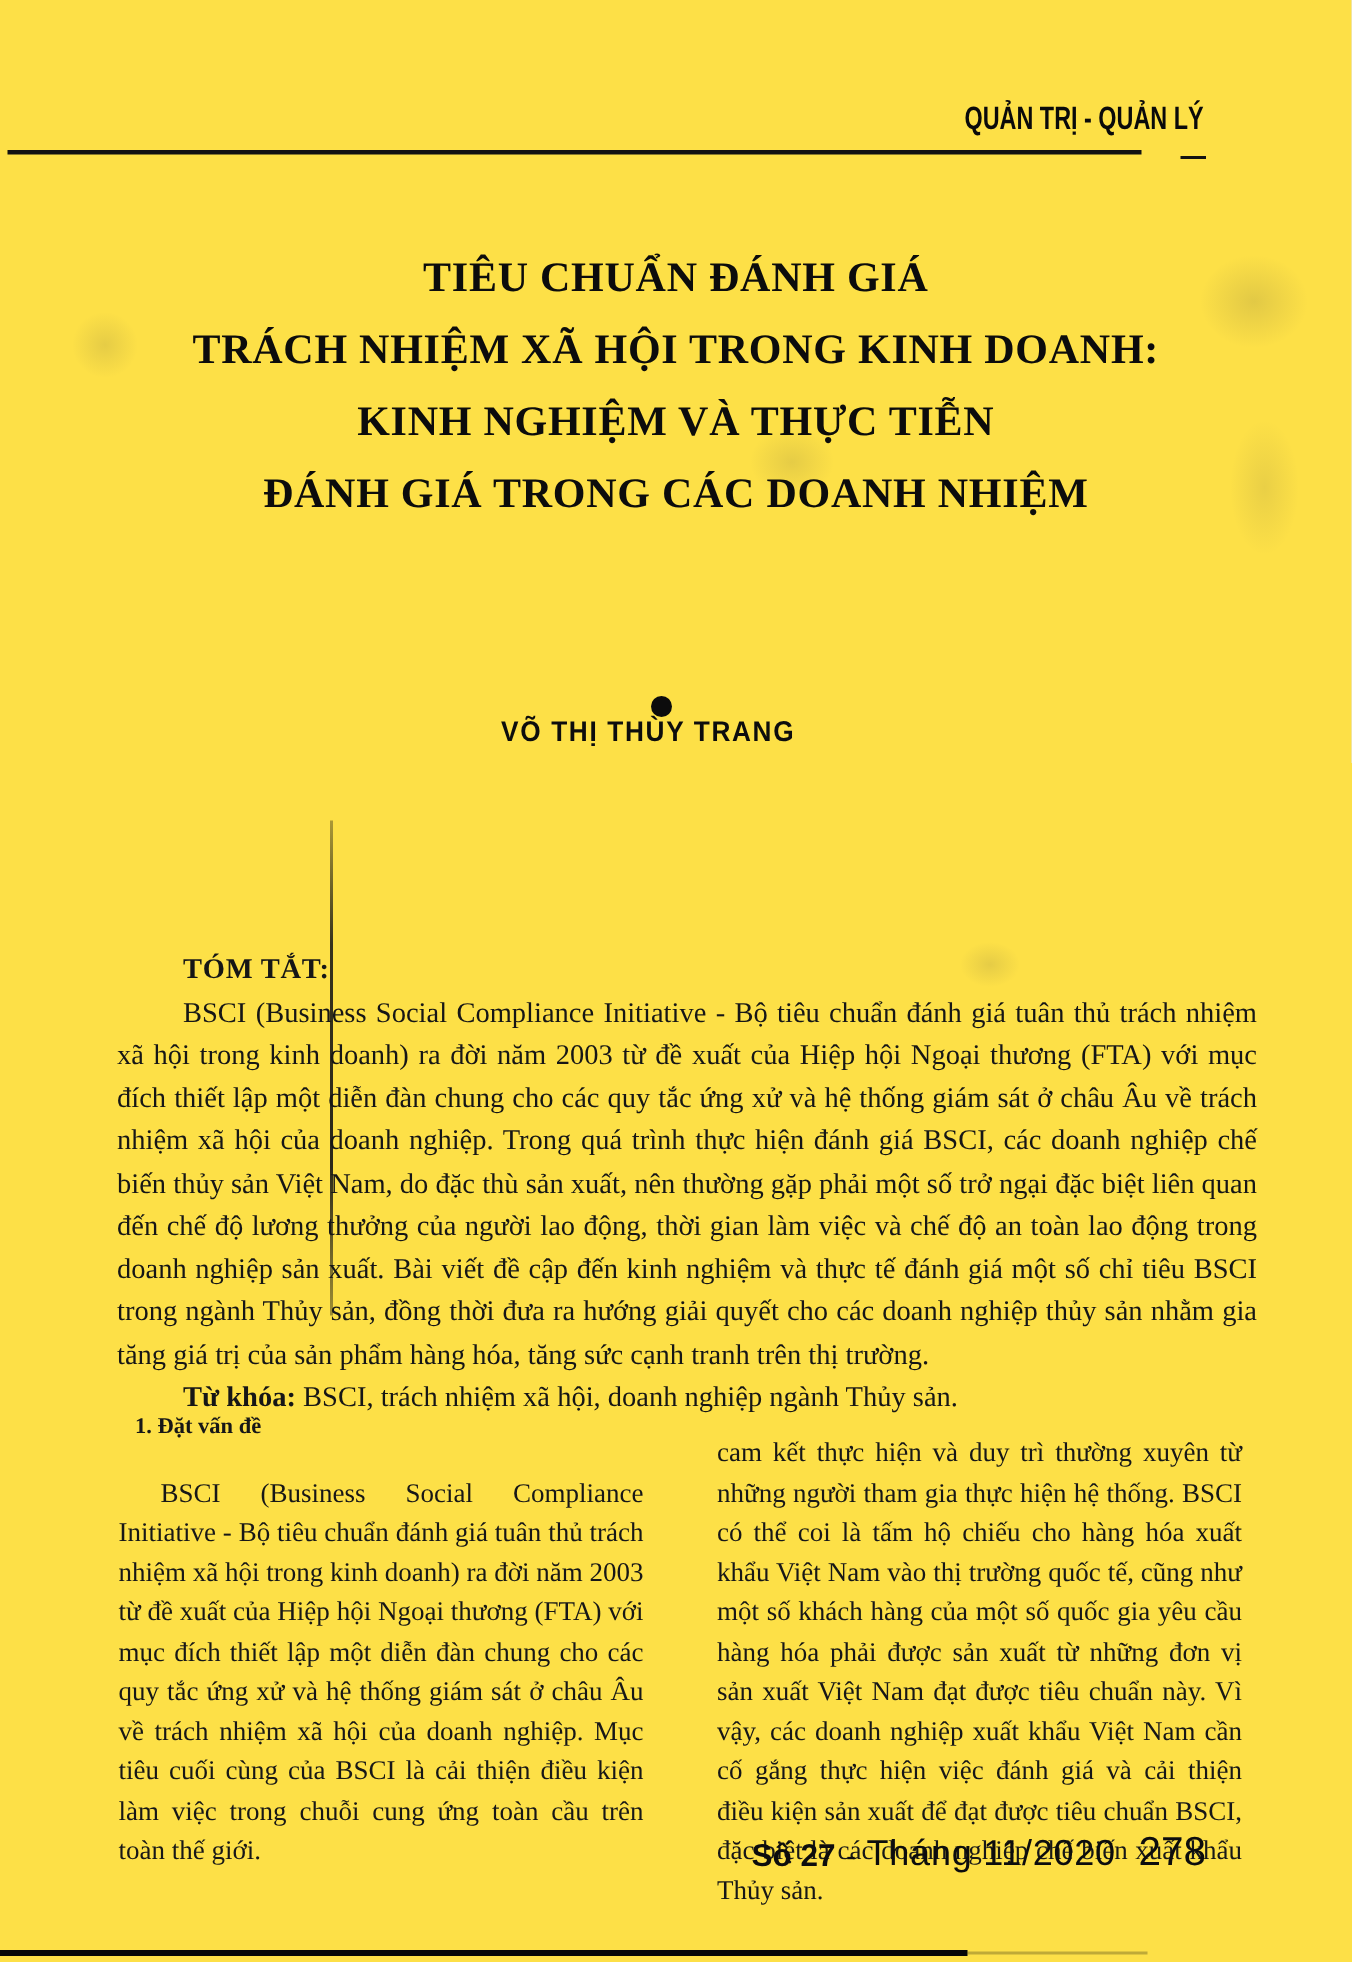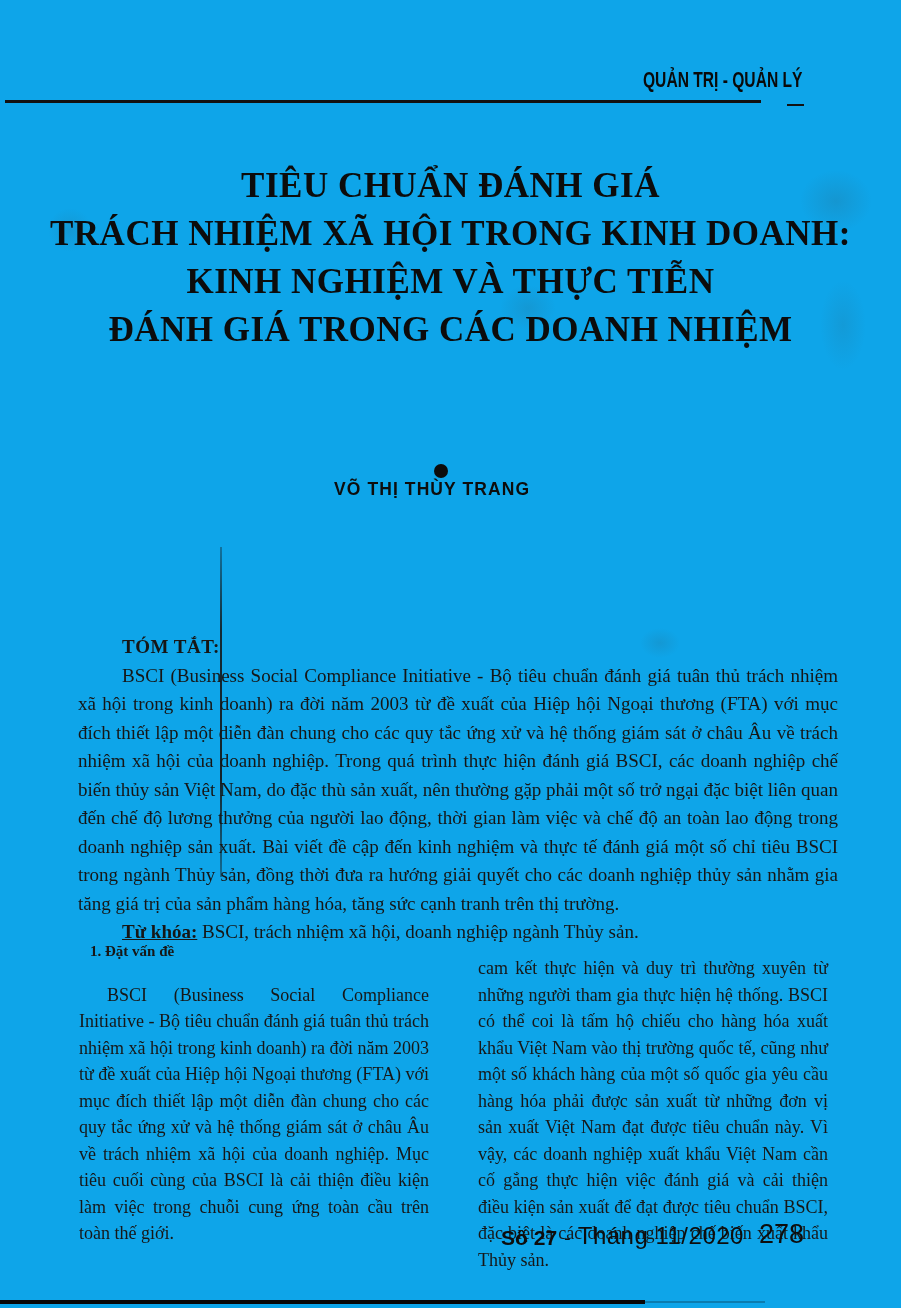--- a/index.html
+++ b/index.html
@@ -1,40 +1,40 @@
 <!DOCTYPE html>
 <html><head>
 <meta charset="utf-8">
 <style>
   html,body{margin:0;padding:0;background:#e8e8e8;}
   .page{
     position:relative;
     width:901px;height:1308px;
-    background:#0ea5e9;
+    background:#fde047;
     overflow:hidden;
     font-family:"Liberation Serif", serif;
     color:#141414;
     margin:0 auto;
   }
   
   .header-label{
     position:absolute;top:69px;right:99px;
     font-family:"Liberation Sans", sans-serif;
     font-weight:900;font-size:20px;line-height:20px;
     letter-spacing:0px;color:#0a0a0a;
     transform:scaleX(0.78) scaleY(1.08);transform-origin:right top;
     white-space:nowrap;
   }
   .header-rule{position:absolute;top:100px;left:5px;width:756px;height:3px;background:#121212;}
   .header-dash{position:absolute;top:104px;left:787px;width:17px;height:2px;background:#121212;}
   
   .title-block{
     position:absolute;top:162px;left:30px;right:30px;
     text-align:center;
-    font-weight:700;font-size:35px;line-height:48px;
+    font-weight:700;font-size:28px;line-height:48px;
     letter-spacing:0.5px;color:#0c0c0c;
   }
   
   .author-row{
     position:absolute;top:464px;left:0;width:881px;
     display:flex;justify-content:center;align-items:center;flex-direction:column;
   }
   .author-bullet{
     width:14px;height:14px;border-radius:50%;background:#0c0c0c;flex:0 0 auto;
   }
@@ -51,21 +51,21 @@
   }
   .abstract-heading{
     font-weight:700;letter-spacing:0.5px;margin:0 0 0 44px;
   }
   .abstract-body{
     margin:0;text-indent:44px;text-align:justify;
   }
   .abstract-keywords{
     margin:0;text-indent:44px;text-align:justify;
   }
-  .kw-label{font-weight:700;text-decoration:underline;}
+  .kw-label{font-weight:700;}
   
   .artifact-vline{
     position:absolute;left:220px;top:547px;width:2px;height:330px;
     background:linear-gradient(to bottom, rgba(20,20,20,.35), rgba(20,20,20,.85) 25%, rgba(20,20,20,.9) 70%, rgba(20,20,20,.4));
   }
   .smudge{position:absolute;pointer-events:none;}
   .s1{left:800px;top:170px;width:72px;height:62px;background:radial-gradient(closest-side, rgba(60,60,60,.14), rgba(0,0,0,0));}
   .s2{left:500px;top:285px;width:56px;height:46px;background:radial-gradient(closest-side, rgba(60,60,60,.12), rgba(0,0,0,0));}
   .s3{left:48px;top:208px;width:44px;height:44px;background:radial-gradient(closest-side, rgba(60,60,60,.12), rgba(0,0,0,0));}
   .s4{left:640px;top:628px;width:40px;height:30px;background:radial-gradient(closest-side, rgba(60,60,60,.12), rgba(0,0,0,0));}

